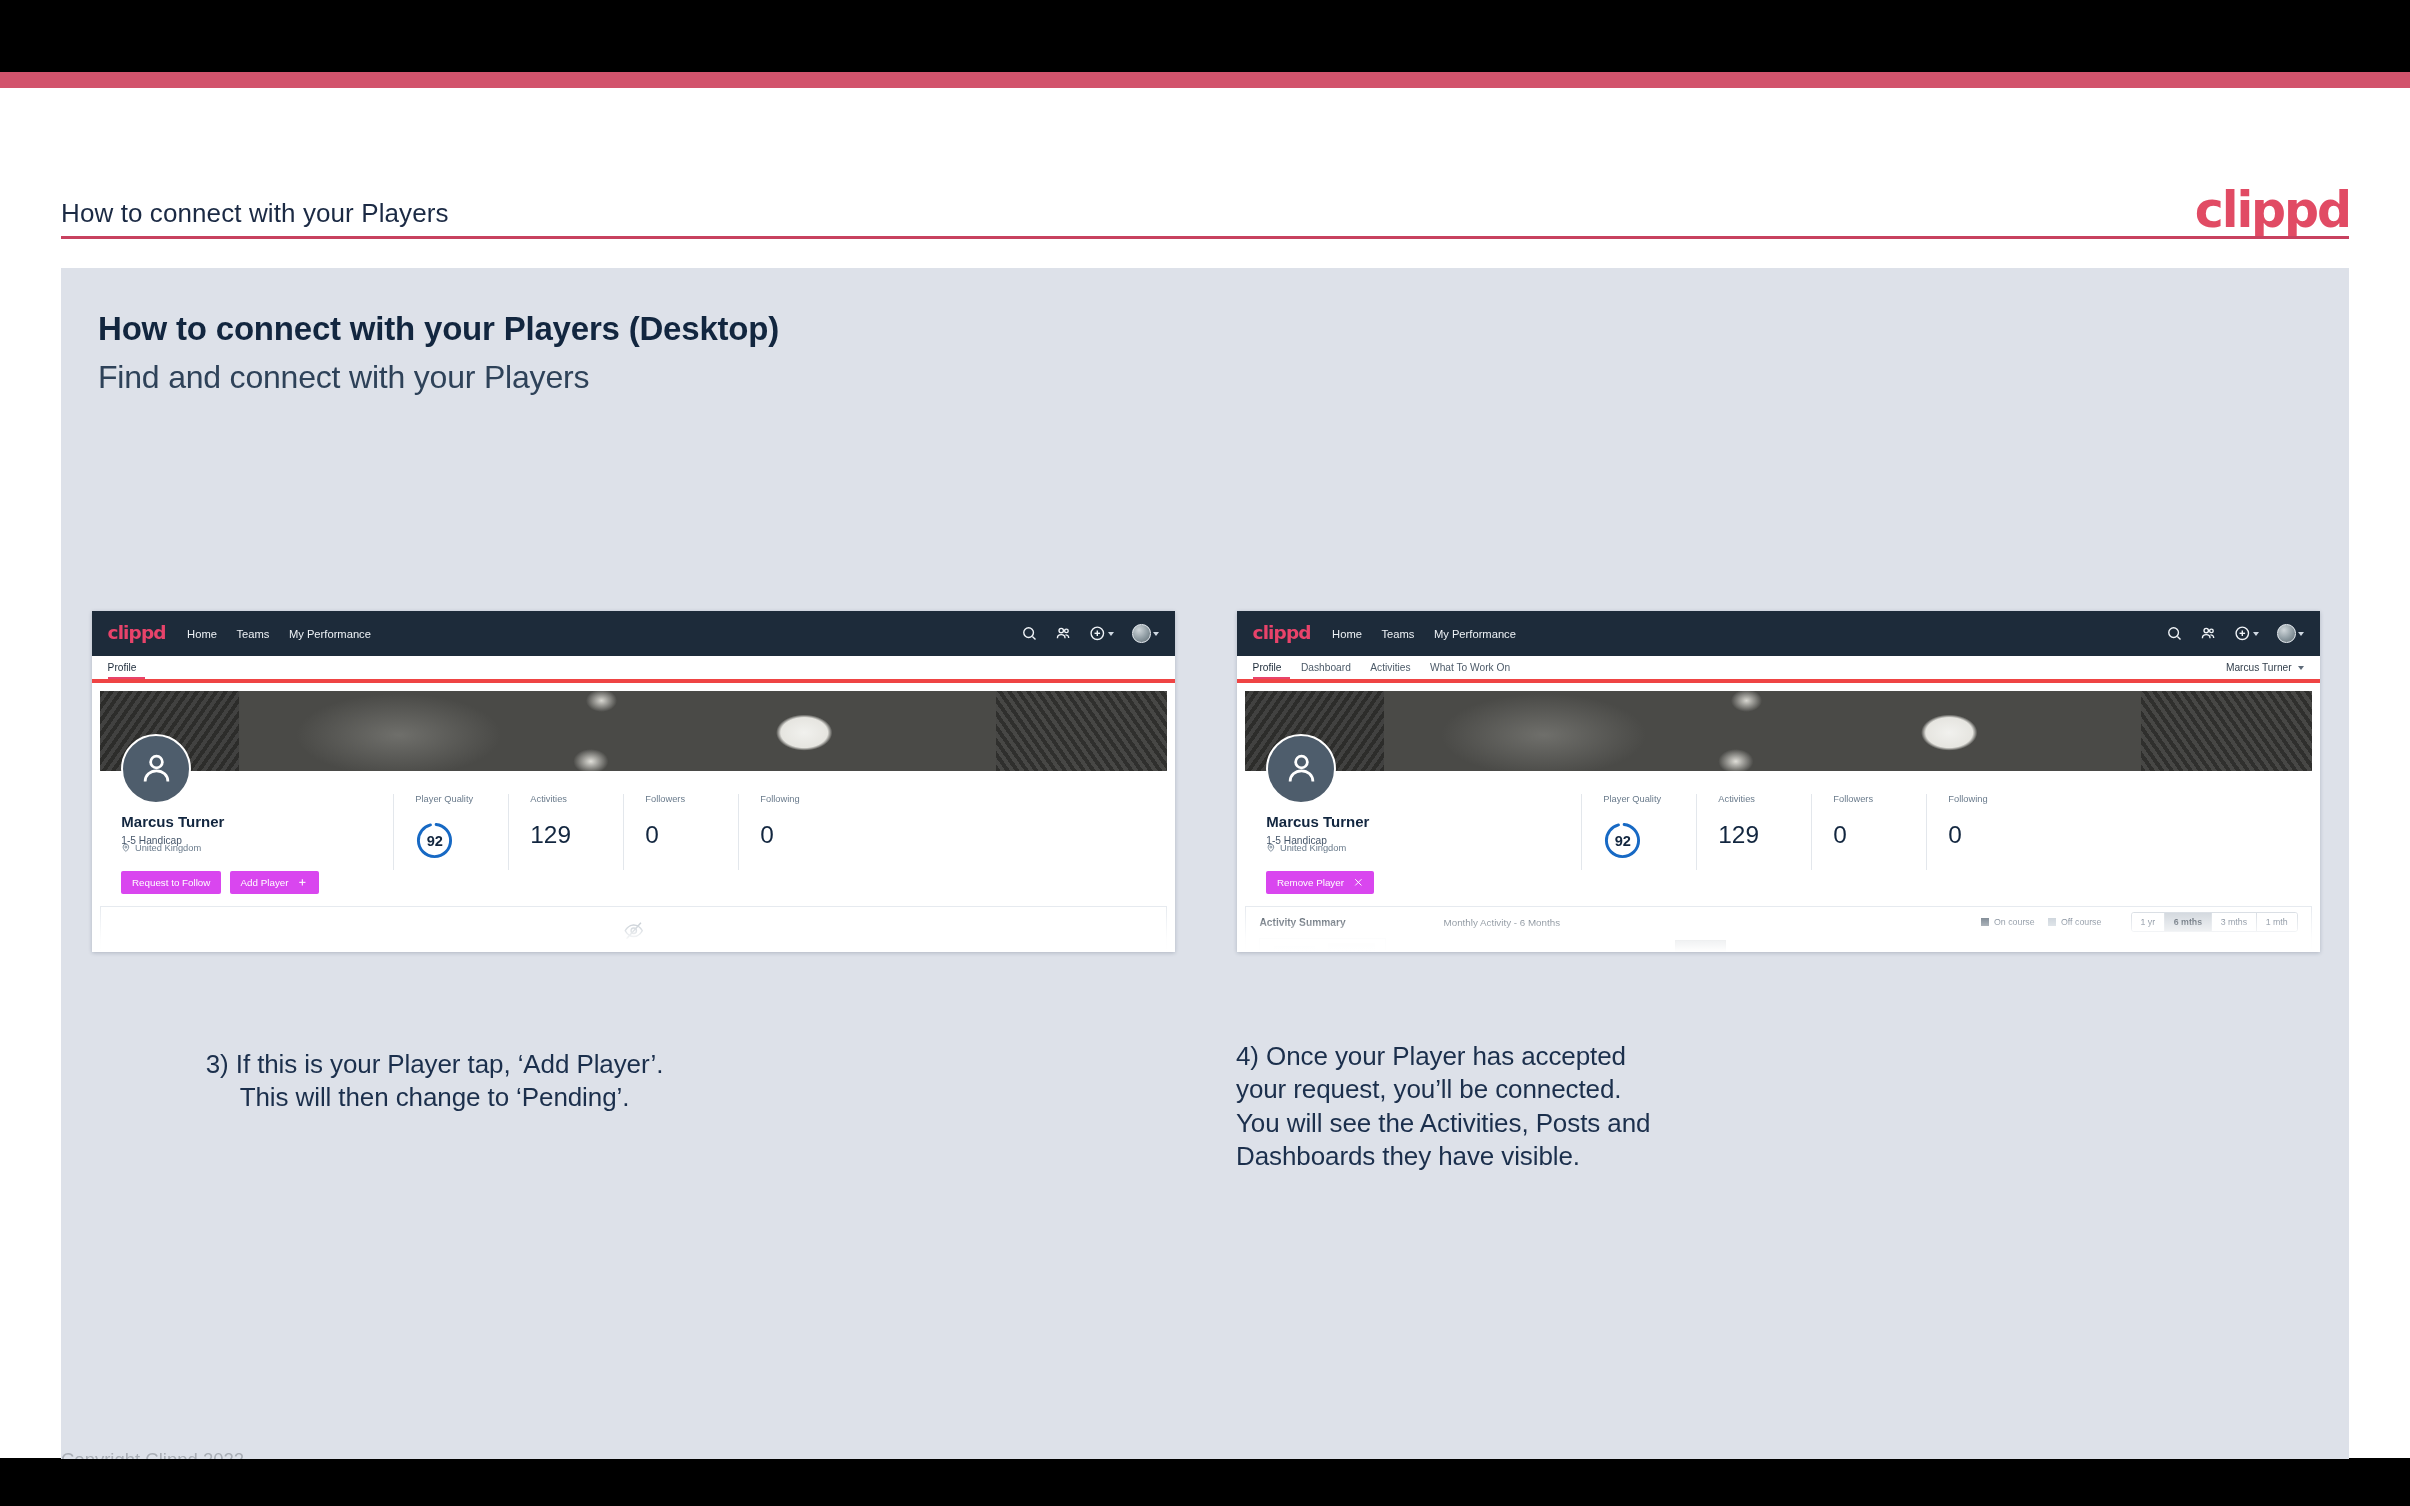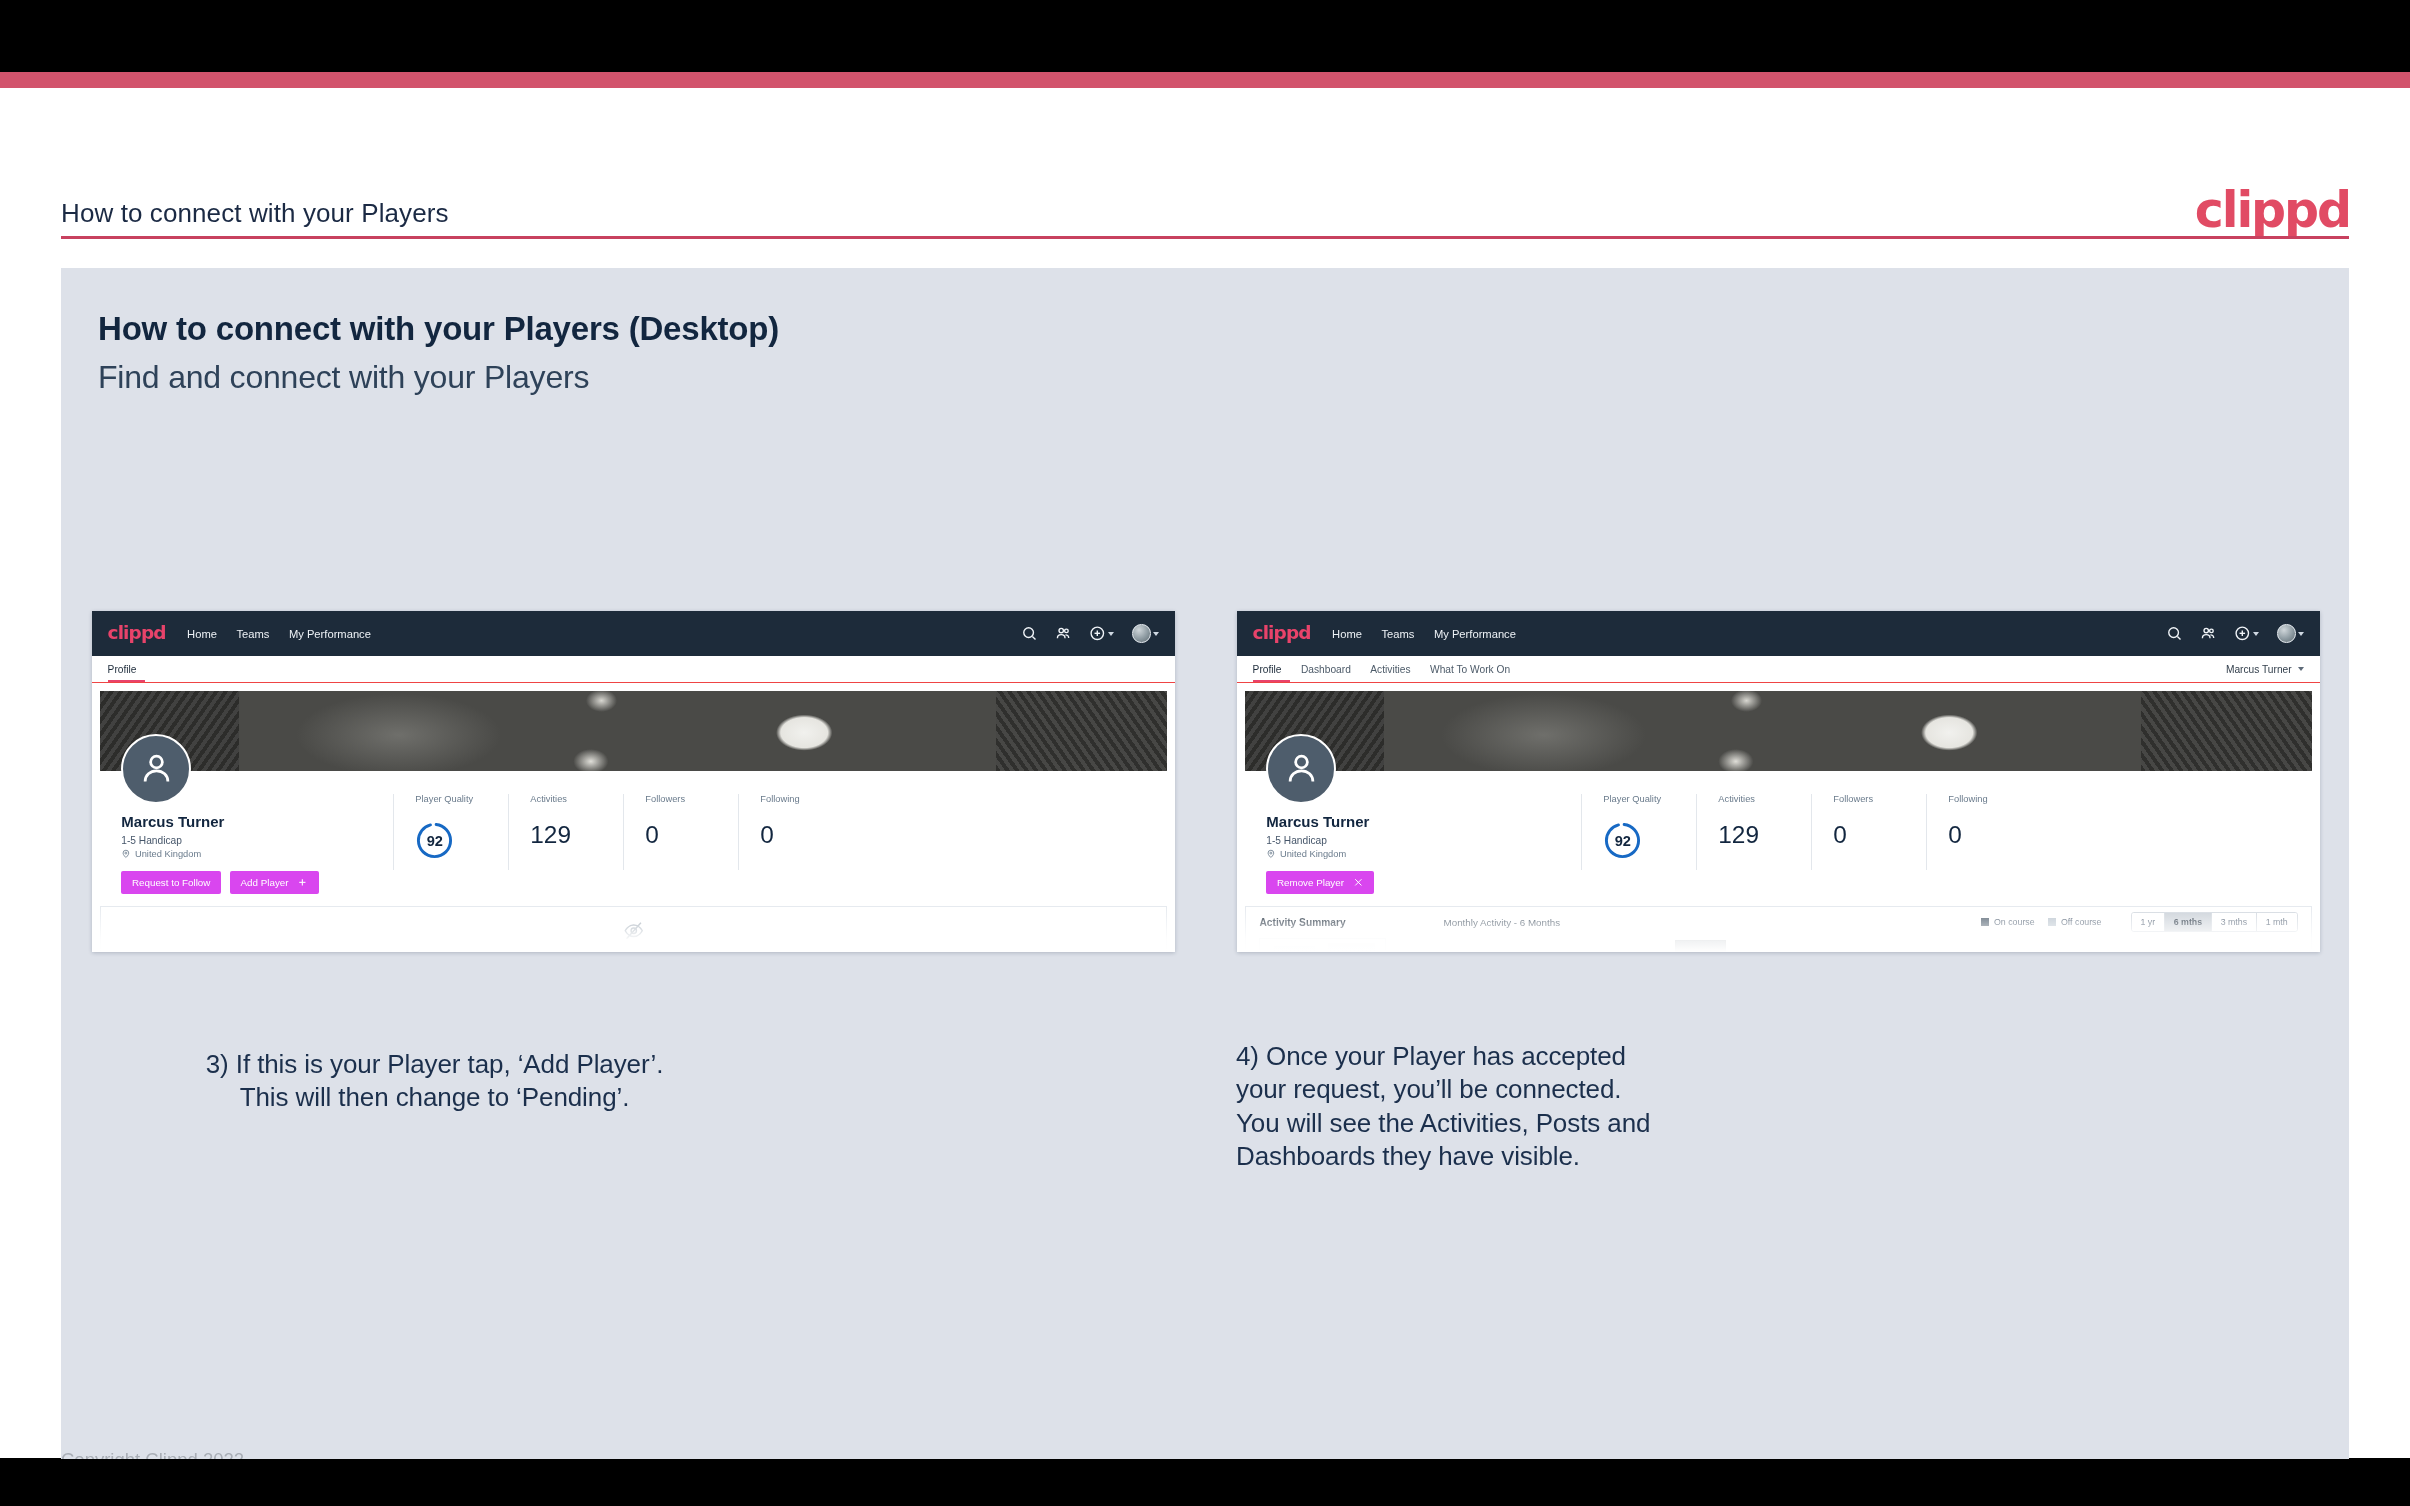--- a/index.html
+++ b/index.html
@@ -97,21 +97,21 @@
   .nav-group { display: flex; align-items: center; }
   .nav-avatar {
     width: 18.5px; height: 18.5px; border-radius: 50%;
     background: radial-gradient(circle at 35% 30%, #cfd6da 0%, #8d9aa1 55%, #5f6b72 100%);
     border: 1px solid #e9eef3;
   }
 
   
   .tabbar {
     position: relative; height: 27px; background: #ffffff;
-    border-bottom: 1px solid #ef4444;
+    border-bottom: 4px solid #ef4444;
     display: flex; align-items: center; padding: 0 15.6px;
   }
   .tab {
     font-size: 10.2px; color: #4c5a68; margin-right: 19.5px;
     height: 100%; display: flex; align-items: center; white-space: nowrap;
   }
   .tab.active { color: #1d2b3a; }
   .tab.active::after {
     content: ""; position: absolute; bottom: 0; height: 2.4px;
     width: 37px; background: #e8436a; left: 15.6px;
@@ -154,21 +154,21 @@
 
   .p-name {
     position: absolute; left: 21.5px; top: 42px;
     font-size: 15px; font-weight: 700; color: #12263f;
   }
   .p-handicap {
     position: absolute; left: 21.5px; top: 64px;
     font-size: 10.2px; color: #46566a;
   }
   .p-loc {
-    position: absolute; left: 21.5px; top: 78px;
+    position: absolute; left: 21.5px; top: 72px;
     font-size: 9.3px; color: #6a7b8c; display: flex; align-items: center; gap: 3.9px;
   }
   .p-loc svg { width: 9.8px; height: 9.8px; color: #6a7b8c; }
   .p-actions { position: absolute; left: 21.5px; top: 100px; display: flex; gap: 8.8px; }
   .p-btn {
     background: #d946ef; color: #ffffff; font-size: 9.8px;
     padding: 5.9px 10.7px; border-radius: 2px; display: flex; align-items: center; gap: 8.8px;
     white-space: nowrap;
   }
   .p-btn svg { width: 10.7px; height: 10.7px; color: #ffffff; }

